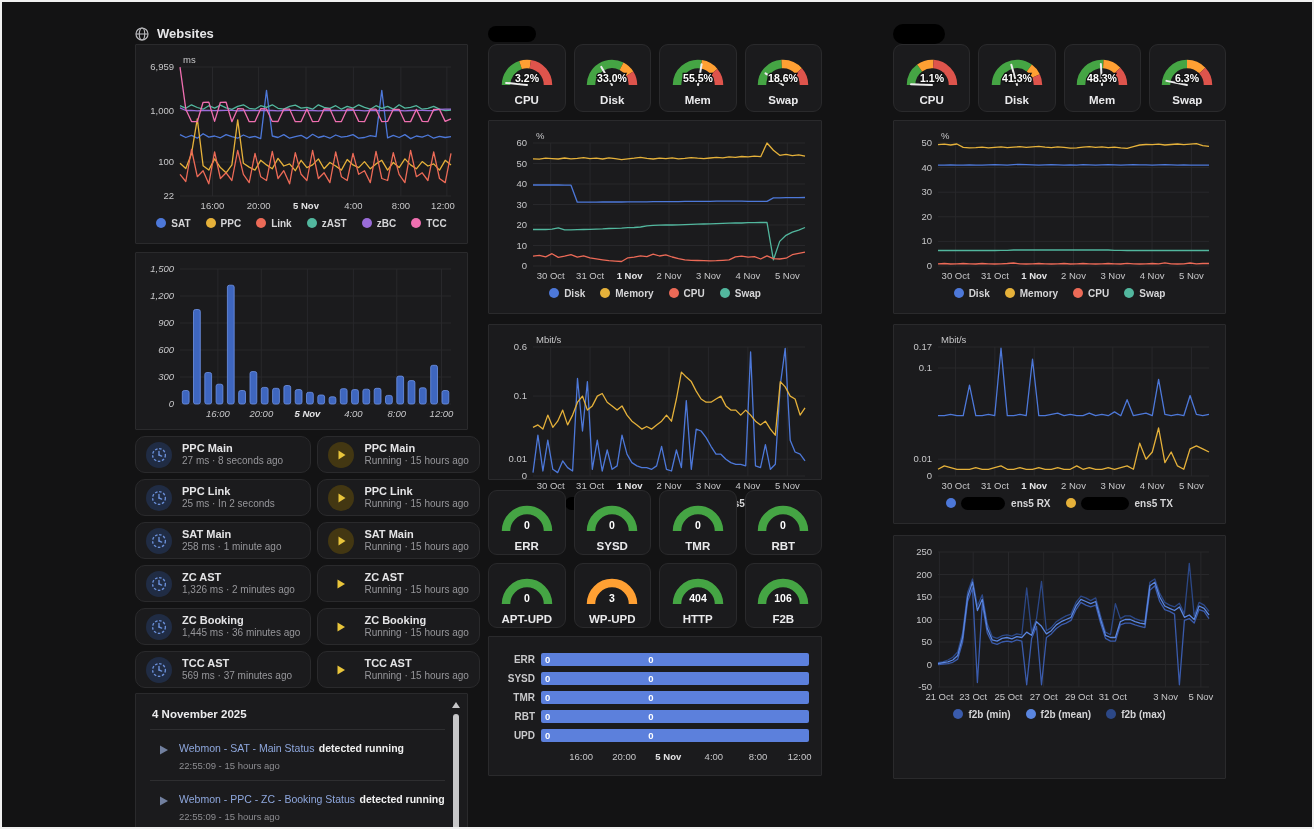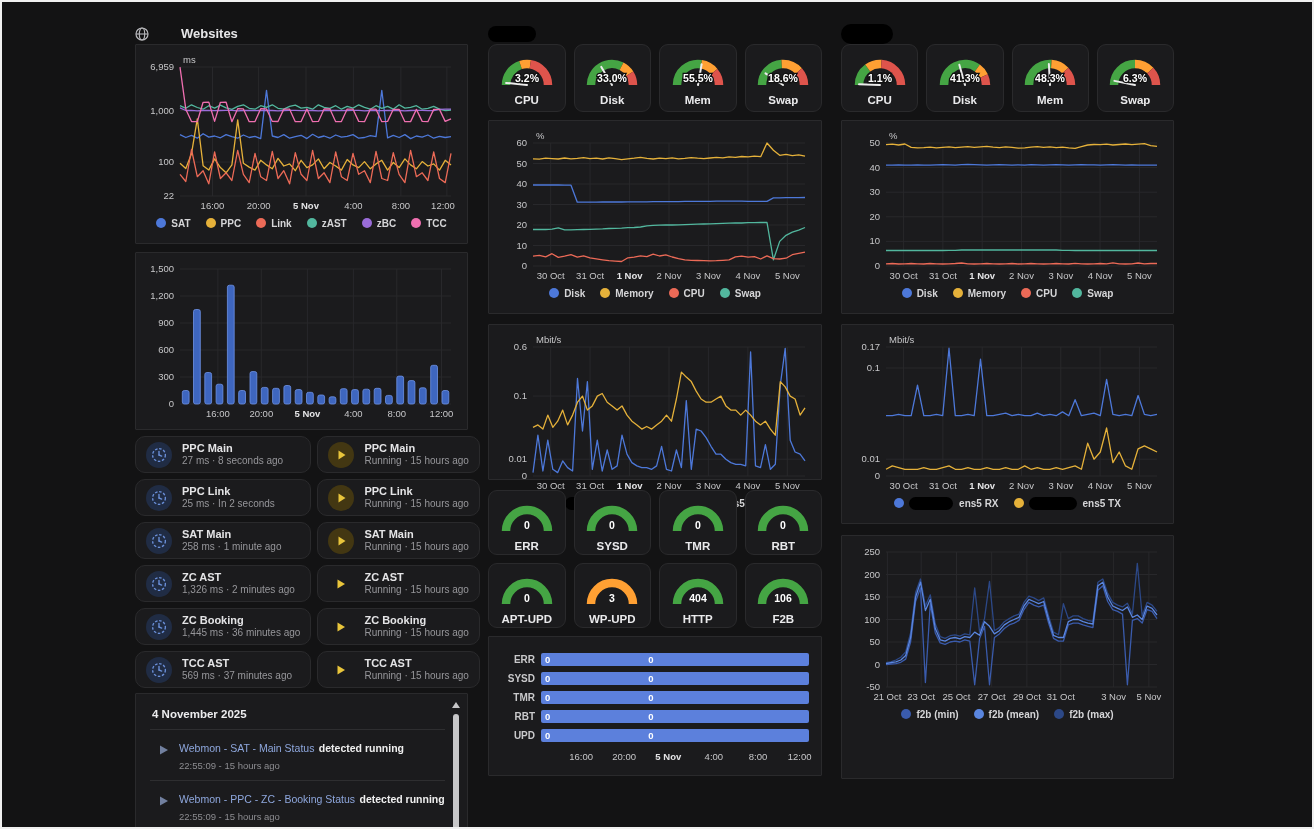--- a/index.html
+++ b/index.html
@@ -3,22 +3,22 @@
 <meta charset="utf-8">
 <style>
   html,body{margin:0;padding:0;background:#000;}
   *{box-sizing:border-box;}
   .screen{position:relative;width:1314px;height:829px;background:#131314;
     border:2px solid #f0f0f0;overflow:hidden;
     font-family:"Liberation Sans",sans-serif;color:#e4e4e6;}
   .col{position:absolute;top:0;}
   .col-left{left:133px;width:333px;}
   .col-mid{left:486px;width:334px;}
-  .col-right{left:839px;width:333px;}
-  .col-header{height:42px;display:flex;align-items:center;padding-top:21px;gap:24px;}
+  .col-right{left:891px;width:333px;}
+  .col-header{height:42px;display:flex;align-items:center;padding-top:21px;}
   .header-label{font-size:13px;font-weight:bold;color:#e6e6e8;margin-left:8px;}
   .panel{background:#1b1b1d;border:1px solid #2a2a2c;border-radius:1px;padding:8px;}
   .chart-area{width:100%;position:relative;}
   .legend{display:flex;justify-content:center;align-items:center;gap:15px;height:20px;}
   .legend-item{display:flex;align-items:center;gap:5px;font-size:10px;font-weight:600;color:#d5d5d7;}
   .legend-dot{width:10px;height:10px;border-radius:50%;flex:none;}
   .redact{background:#000;display:inline-block;}
   .redact-title{width:48px;height:16px;border-radius:9px;}
   .redact-title-2{width:52px;height:20px;border-radius:11px;}
   .legend-redact{height:13px;border-radius:7px;margin-right:1px;}
@@ -121,21 +121,21 @@
             <span class="legend-dot" style="background:#9a6cd9"></span>
             <span>zBC</span>
           </span>
           <span class="legend-item">
             <span class="legend-dot" style="background:#ef6fb0"></span>
             <span>TCC</span>
           </span>
         </div>
     </div>
     <div class="panel" style="height:178px;margin-top:8px;">
-      <div class="chart-area" style="height:160px;"><svg width="315" height="160" font-family="Liberation Sans, sans-serif">
+      <div class="chart-area" style="height:160px;font-style:italic;"><svg width="315" height="160" font-family="Liberation Sans, sans-serif">
             <line x1="36" y1="8.0" x2="307" y2="8.0" stroke="#28282b" stroke-width="1"></line>
             <text x="30" y="11" text-anchor="end" font-size="9.5" fill="#c7c7c9">1,500</text>
             <line x1="36" y1="35.0" x2="307" y2="35.0" stroke="#28282b" stroke-width="1"></line>
             <text x="30" y="38" text-anchor="end" font-size="9.5" fill="#c7c7c9">1,200</text>
             <line x1="36" y1="62.0" x2="307" y2="62.0" stroke="#28282b" stroke-width="1"></line>
             <text x="30" y="65" text-anchor="end" font-size="9.5" fill="#c7c7c9">900</text>
             <line x1="36" y1="89.0" x2="307" y2="89.0" stroke="#28282b" stroke-width="1"></line>
             <text x="30" y="92" text-anchor="end" font-size="9.5" fill="#c7c7c9">600</text>
             <line x1="36" y1="116.0" x2="307" y2="116.0" stroke="#28282b" stroke-width="1"></line>
             <text x="30" y="119" text-anchor="end" font-size="9.5" fill="#c7c7c9">300</text>

